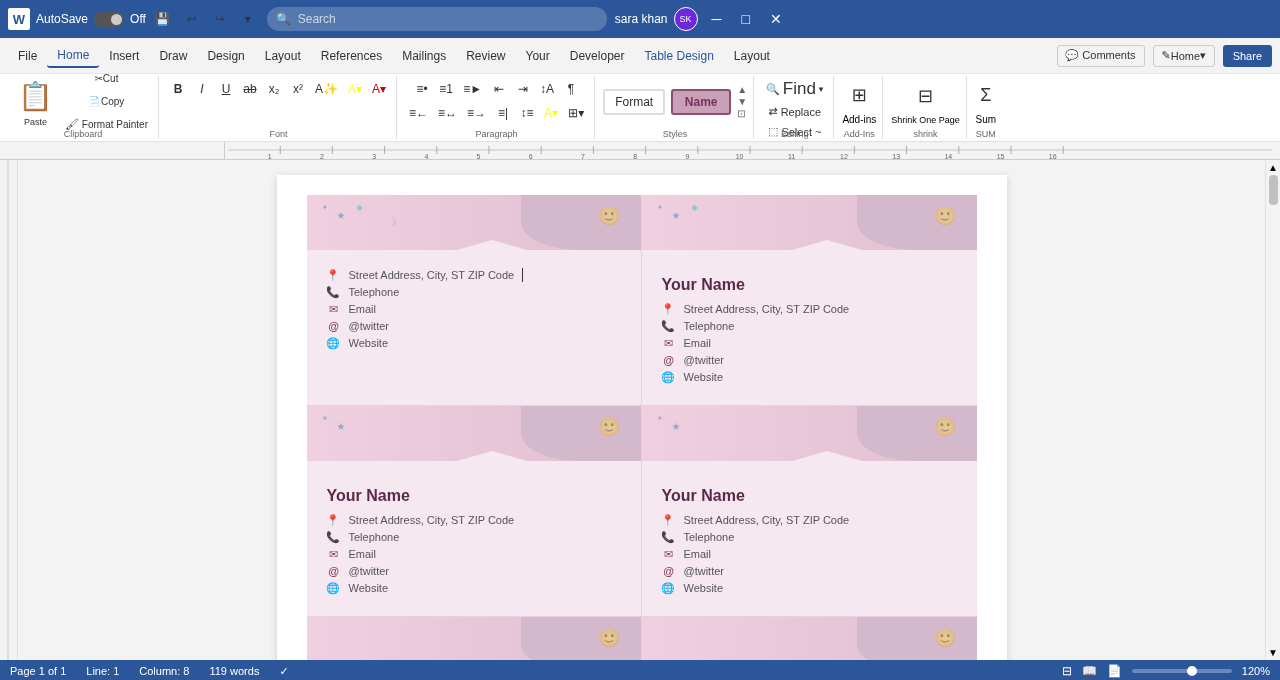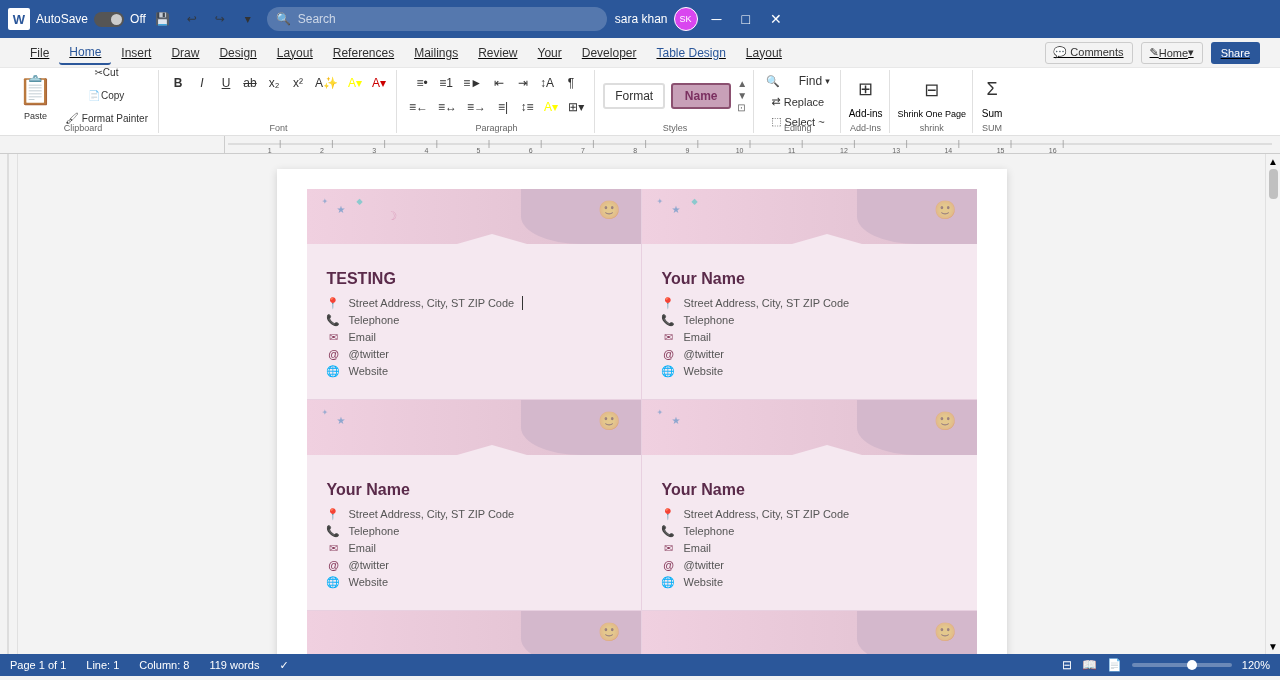--- a/index.html
+++ b/index.html
@@ -18,23 +18,23 @@
     .word-icon { width: 22px; height: 22px; background: #fff; border-radius: 2px; display: flex; align-items: center; justify-content: center; font-weight: bold; color: #2b579a; font-size: 13px; }
     .autosave-area { display: flex; align-items: center; gap: 6px; color: #fff; font-size: 12px; }
     .toggle { width: 30px; height: 15px; background: #555; border-radius: 8px; position: relative; display: inline-block; }
     .toggle-knob { width: 11px; height: 11px; background: #ccc; border-radius: 50%; position: absolute; top: 2px; right: 2px; }
     .save-btn { background: none; border: none; color: #fff; font-size: 16px; cursor: pointer; opacity: 0.85; }
     .undo-btn, .redo-btn { background: none; border: none; color: #fff; font-size: 14px; cursor: pointer; opacity: 0.85; }
     .search-bar { width: 340px; height: 24px; background: rgba(255,255,255,0.2); border-radius: 12px; display: flex; align-items: center; padding: 0 10px; gap: 6px; color: #fff; font-size: 12px; }
     .search-bar input { background: none; border: none; color: #fff; font-size: 12px; outline: none; flex: 1; }
     .search-bar input::placeholder { color: rgba(255,255,255,0.7); }
     .user-area { display: flex; align-items: center; gap: 6px; color: #fff; font-size: 12px; }
-    .avatar { width: 24px; height: 24px; border-radius: 50%; background: #d946ef; border: 1px solid #fff; overflow: hidden; display: flex; align-items: center; justify-content: center; font-size: 10px; color: #fff; }
+    .avatar { width: 24px; height: 24px; border-radius: 50%; background: #6d28d9; border: 1px solid #fff; overflow: hidden; display: flex; align-items: center; justify-content: center; font-size: 10px; color: #fff; }
     .win-btn { background: none; border: none; color: #fff; font-size: 14px; cursor: pointer; padding: 0 6px; }
-    .ribbon-menu { display: flex; align-items: center; padding: 0 20px; height: 30px; border-bottom: 1px solid #e8e8e8; text-decoration: underline; }
+    .ribbon-menu { display: flex; align-items: center; padding: 0 8px; height: 36px; border-bottom: 1px solid #e8e8e8; }
     .menu-item { font-size: 12px; padding: 4px 10px; cursor: pointer; color: #333; border-radius: 3px; }
     .menu-item.active { color: #2b579a; border-bottom: 2px solid #2b579a; }
 
     
     .toolbar { background: #fff; display: flex; align-items: stretch; padding: 2px 8px; height: 68px; border-bottom: 1px solid #e0e0e0; gap: 2px; }
     .toolbar-group { display: flex; align-items: center; padding: 2px 6px; border-right: 1px solid #e0e0e0; gap: 2px; position: relative; }
     .toolbar-group:last-child { border-right: none; }
     .toolbar-group-label { position: absolute; bottom: 0px; left: 0; right: 0; text-align: center; font-size: 9px; color: #666; }
     .toolbar-btn { background: none; border: none; cursor: pointer; padding: 2px 4px; border-radius: 2px; font-size: 12px; color: #333; display: flex; align-items: center; justify-content: center; height: 22px; min-width: 22px; }
     .font-select { height: 22px; border: 1px solid #ccc; font-size: 11px; border-radius: 2px; padding: 0 2px; width: 130px; }
@@ -204,21 +204,21 @@
       <span class="styles-arrow">▲</span>
       <span class="styles-arrow">▼</span>
       <span class="styles-arrow">⊡</span>
     </div>
     <span class="toolbar-group-label">Styles</span>
   </div>
 
   <div class="toolbar-group" style="flex-direction:column;gap:3px;padding-bottom:14px;">
     <button class="toolbar-btn fr-btn">
       <span>🔍</span>
-      <span style="font-size:12px;margin-left:16px;">Find</span>
+      <span style="font-size:17px;">Find</span>
       <span style="font-size:9px;">▾</span>
     </button>
     <button class="toolbar-btn fr-btn">
       <span>⇄</span>
       <span style="font-size:11px;">Replace</span>
     </button>
     <button class="toolbar-btn fr-btn">
       <span>⬚</span>
       <span style="font-size:11px;">Select ~</span>
     </button>
@@ -317,21 +317,20 @@
 
             <span style="position:absolute;left:30px;top:15px;font-size:10px;color:rgba(100,150,200,0.7);">★</span>
             <span style="position:absolute;left:50px;top:8px;font-size:8px;color:rgba(100,200,200,0.7);">◆</span>
             <span style="position:absolute;left:80px;top:20px;font-size:12px;color:rgba(200,100,150,0.4);">☽</span>
             <span style="position:absolute;right:20px;top:10px;font-size:18px;color:rgba(150,150,200,0.4);">🙂</span>
             <span style="position:absolute;left:15px;top:8px;font-size:8px;color:rgba(100,150,200,0.6);">✦</span>
 
             <div style="position:absolute;bottom:0;left:45%;width:0;height:0;border-left:35px solid transparent;border-right:35px solid transparent;border-bottom:10px solid #f5e8f0;"></div>
           </div>
           <div style="height:55px;"></div>
-          <div class="biz-card-name" style="font-size:16px;font-weight:bold;color:#5a2a4a;margin-bottom:8px;margin-top:8px;">TESTING</div>
           <div class="biz-card-info">
             <div class="info-row">
               <span class="info-icon">📍</span>
               <span>Street Address, City, ST ZIP Code</span>
                 <span class="cursor-line"></span>
             </div>
             <div class="info-row">
               <span class="info-icon">📞</span>
               <span>Telephone</span>
             </div>

